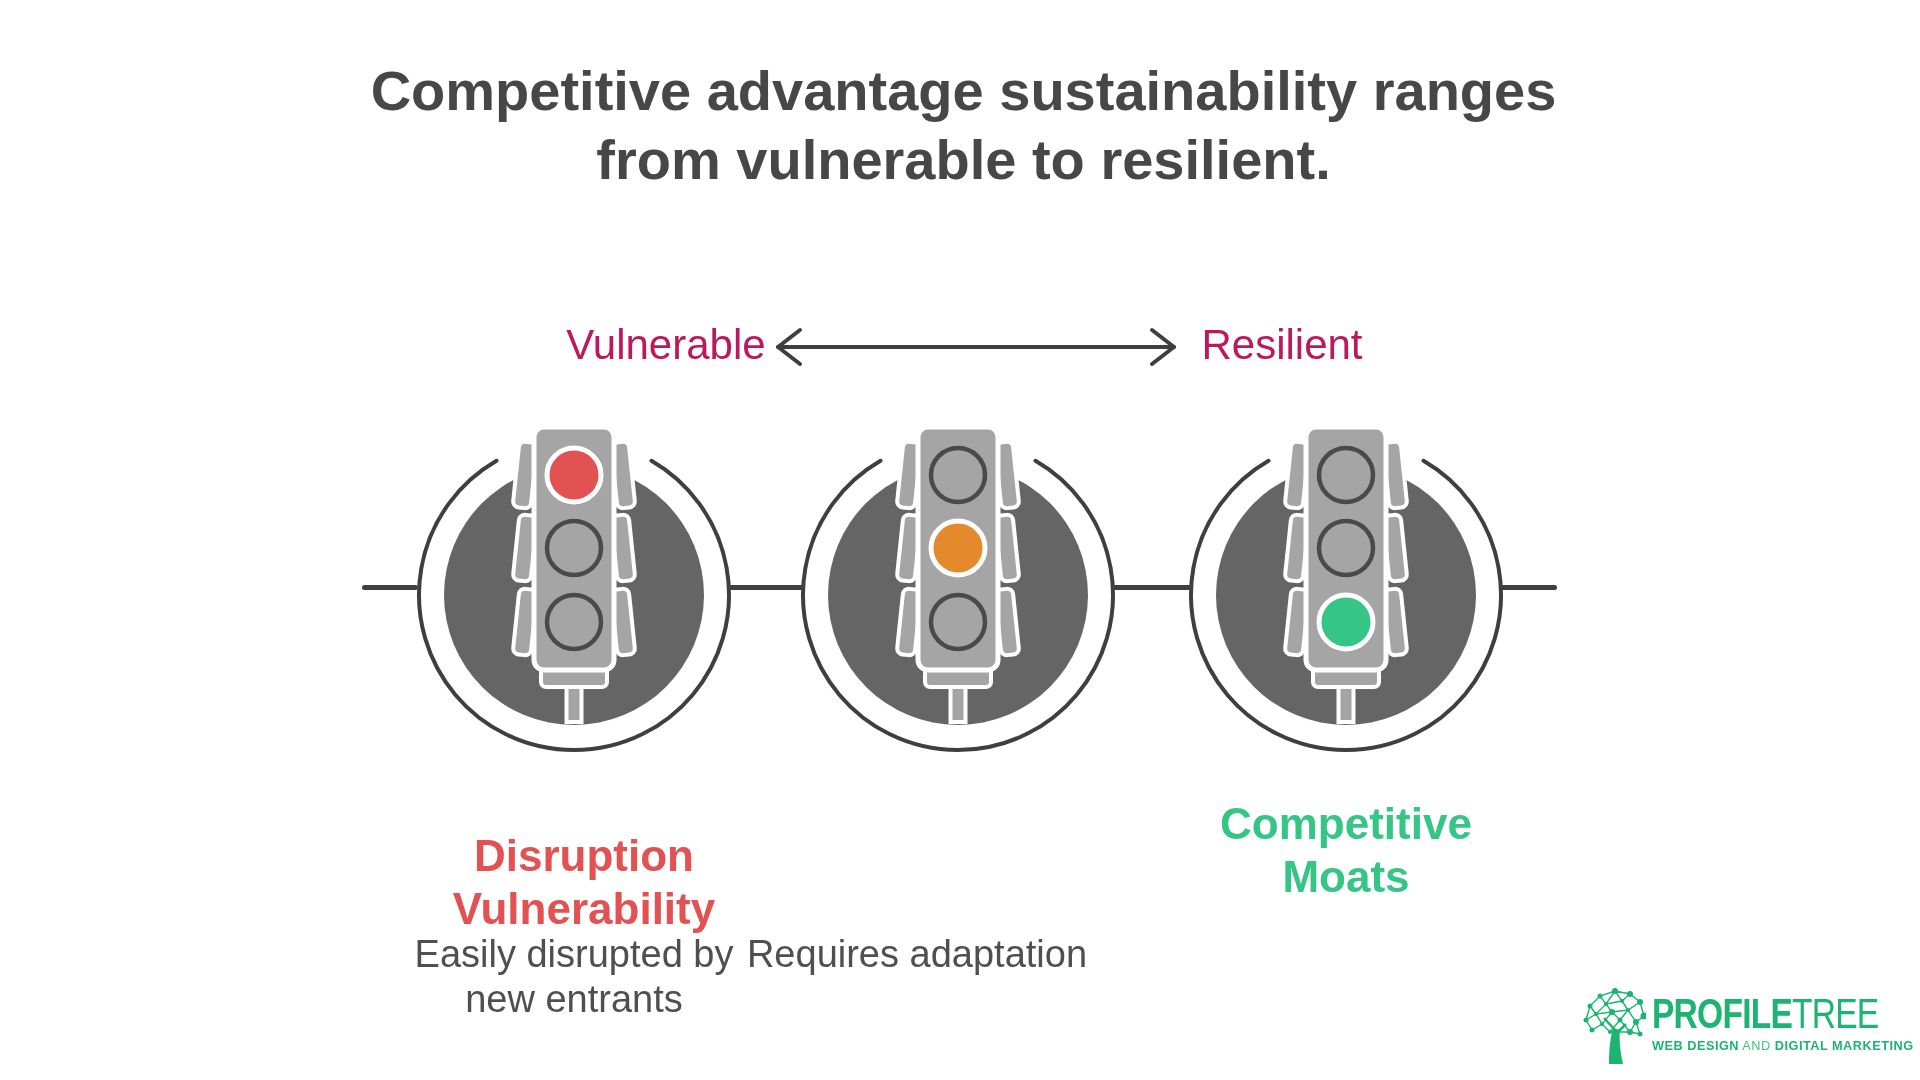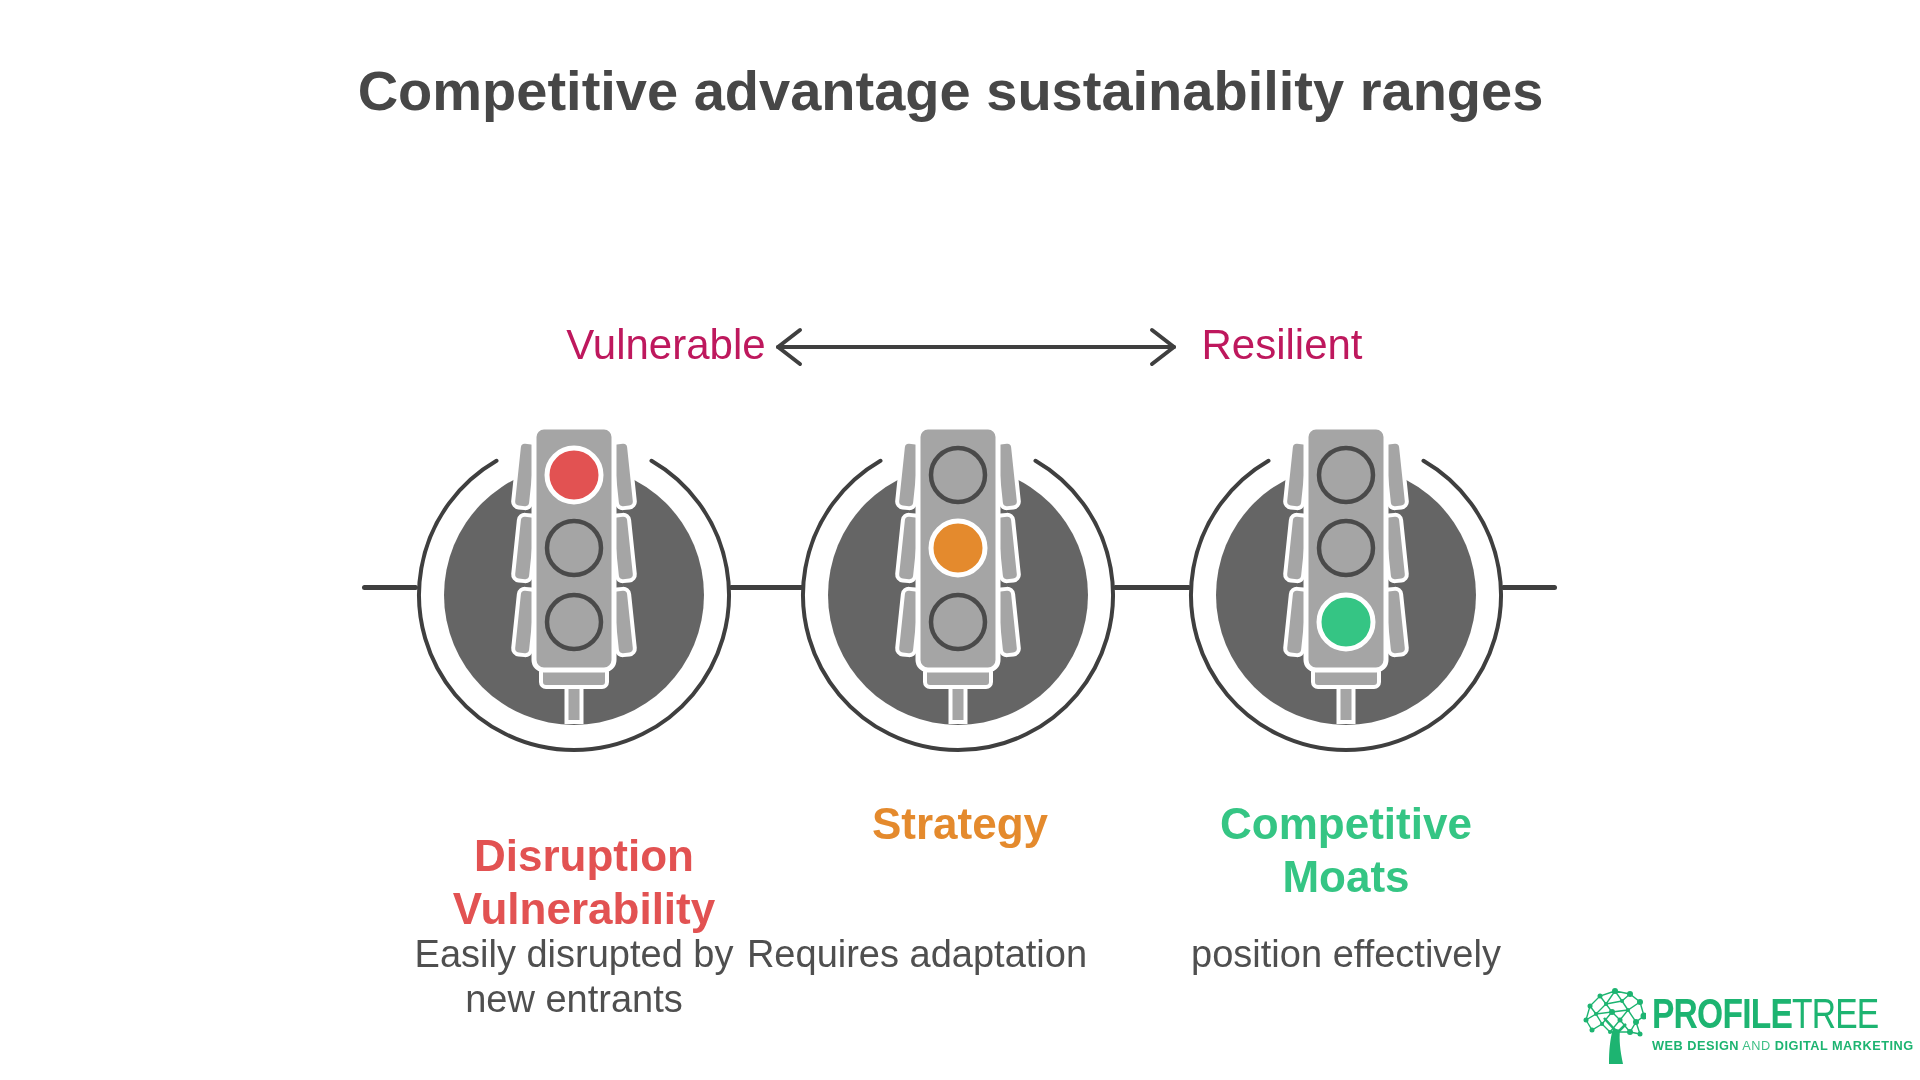--- a/index.html
+++ b/index.html
@@ -1,20 +1,20 @@
 <!DOCTYPE html>
 <html style="--red: #e25252; --orange: #e48a2d; --green: #35c584; --outline: #3f3f3f; --circle: #656565; --body: #a5a5a5; --lampstroke: #4a4a4a; --title: #474747; --text: #4f4f4f; --logo: #1db471;"><head>
 <meta charset="utf-8">
 <style>
   html,body{margin:0;padding:0;width:1920px;height:1080px;background:#ffffff;overflow:hidden;
             font-family:"Liberation Sans", sans-serif;}
   .abs{position:absolute;}
 
   
-  .title{left:0;top:56px;width:1901px;text-align:center;
+  .title{left:13px;top:56px;width:1901px;text-align:center;
          font-size:56px;font-weight:bold;line-height:69px;color:var(--title);}
 
   
   .scale-label{top:320px;font-size:42px;line-height:50px;color:#be185d;text-align:center;width:360px;}
   #label-left{left:486px;}
   #label-right{left:1102px;}
   .arrow-svg{left:770px;top:324px;}
   .arrow-svg path{stroke:var(--outline);stroke-width:4;fill:none;stroke-linecap:round;stroke-linejoin:round;}
 
   
@@ -55,20 +55,21 @@
   .tagline{margin-top:4px;font-size:13px;letter-spacing:0.5px;color:var(--logo);white-space:nowrap;
            transform:scaleX(0.98);transform-origin:left top;}
   .tagline .bold{font-weight:bold;}
   .tagline .light{font-weight:normal;opacity:0.85;}
 </style>
 </head>
 <body>
 
 <div class="abs title">
   <div>Competitive advantage sustainability ranges</div>
+  <div>from vulnerable to resilient.</div>
 </div>
 
 <div class="abs scale-label" id="label-left">Vulnerable</div>
 <svg class="abs arrow-svg" width="412" height="46">
   <path d="M8 23 L404 23"></path>
   <path d="M30 6 L8 23 L30 40"></path>
   <path d="M382 6 L404 23 L382 40"></path>
 </svg>
 <div class="abs scale-label" id="label-right">Resilient</div>
 
@@ -138,36 +139,34 @@
     <circle class="lamp" cx="0" cy="-47" r="27"></circle>
     <circle class="lamp lit-green" cx="0" cy="27" r="27"></circle>
   </g>
 </svg>
 
 <div class="abs col-heading accent-red" id="col1-h">
   <div>Disruption</div>
   <div>Vulnerability</div>
 </div>
 <div class="abs col-heading accent-orange" id="col2-h">
-  <div>Strategy</div>
 </div>
 <div class="abs col-heading accent-green" id="col3-h">
   <div>Competitive</div>
   <div>Moats</div>
 </div>
 
 <div class="abs col-desc" id="col1-d">
   <div>Easily disrupted by</div>
   <div>new entrants</div>
 </div>
 <div class="abs col-desc" id="col2-d">
   <div>Requires adaptation</div>
 </div>
 <div class="abs col-desc" id="col3-d">
-  <div>position effectively</div>
 </div>
 
 <div class="abs logo">
   <svg class="logo-icon" width="64" height="80" viewBox="0 0 64 80">
     <path class="mesh" d="M33 5 L18 10 L8 20 L4 34 L10 44 L20 38 L14 28 L8 20 M18 10 L24 18 L14 28 L4 34 M33 5 L24 18 L30 26 L14 28 M33 5 L40 15 L48 8 L33 5 M40 15 L24 18 M48 8 L58 16 L62 30 L54 36 L46 24 L40 15 M58 16 L46 24 L30 26 L20 38 L28 46 L38 34 L30 26 M46 24 L38 34 L48 46 L54 36 L62 30 M10 44 L20 38 M28 46 L48 46 L58 48 L54 36 M48 46 L58 48"></path>
     <circle class="node" cx="33" cy="5" r="3"></circle>
     <circle class="node" cx="18" cy="10" r="2.5"></circle>
     <circle class="node" cx="48" cy="8" r="3"></circle>
     <circle class="node" cx="8" cy="20" r="2.5"></circle>
     <circle class="node" cx="58" cy="16" r="3"></circle>

